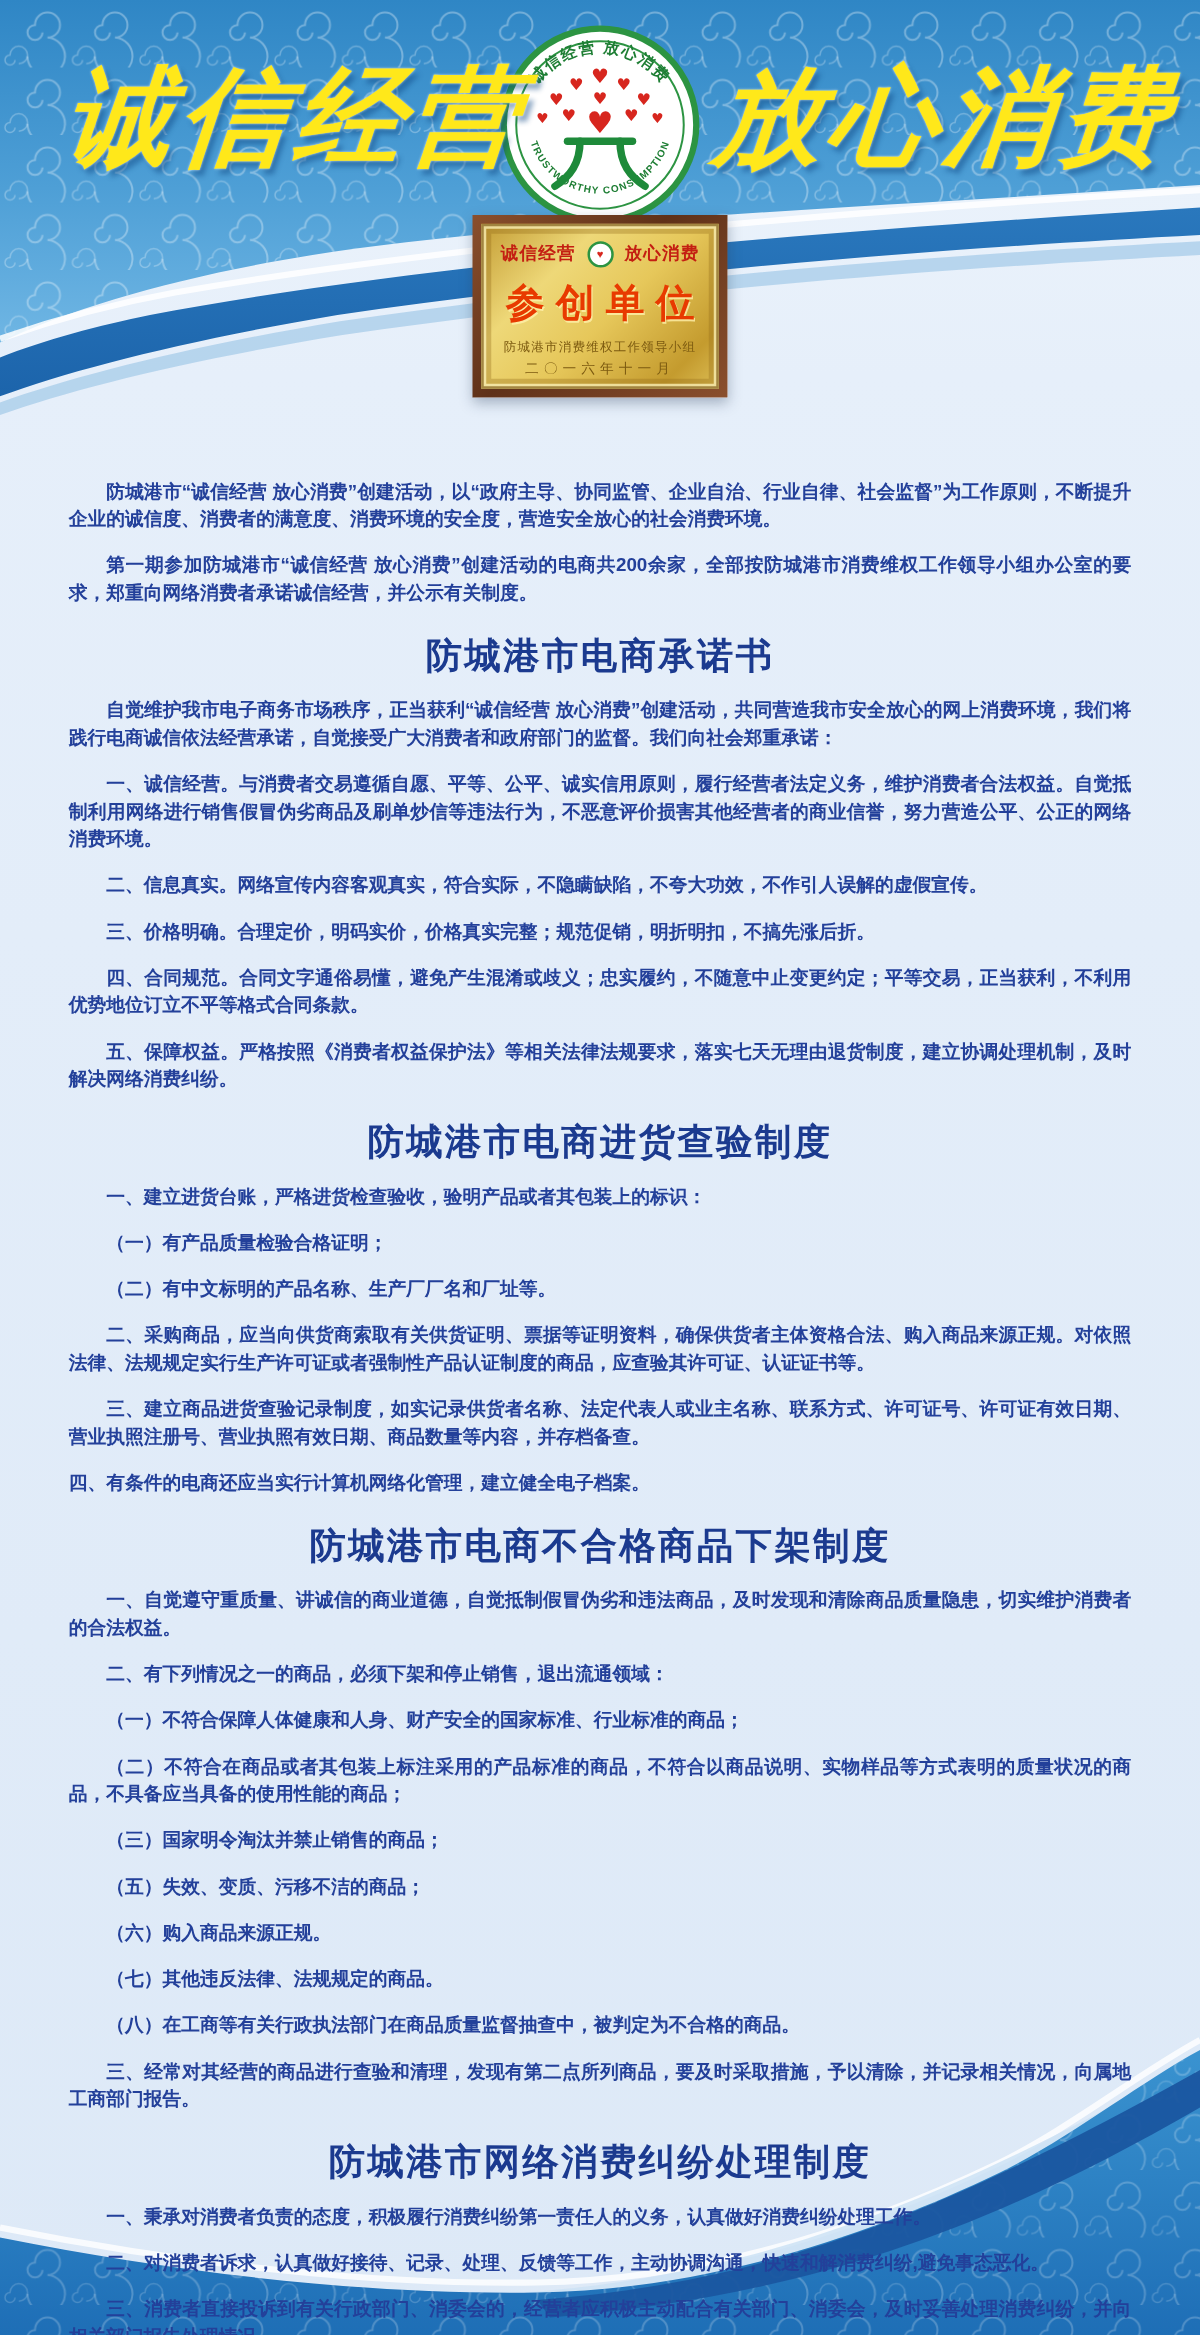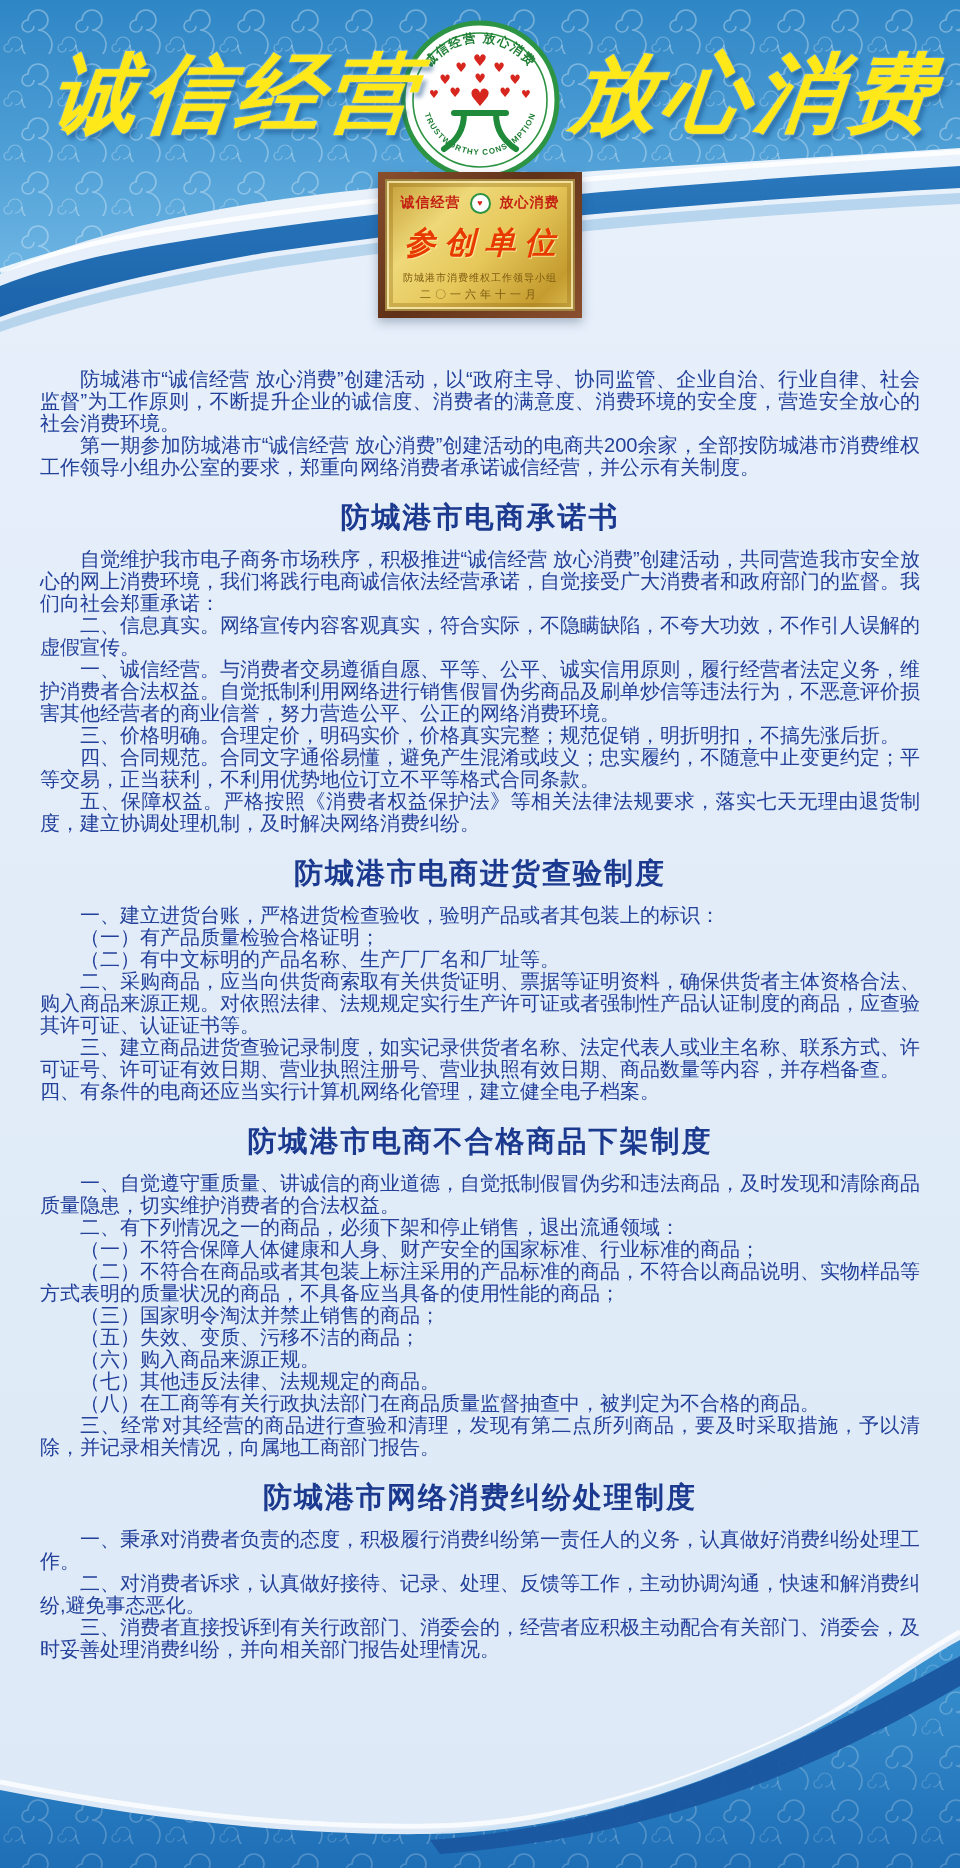--- a/index.html
+++ b/index.html
@@ -35,29 +35,29 @@
     padding:10px 8px 6px;
   }
   .plaque-row{display:flex;align-items:center;gap:9px;margin-bottom:6px}
   .plaque-small{font-size:14px;font-weight:700;color:#c41f12;letter-spacing:1px;white-space:nowrap}
   .mini-logo{
     width:17px;height:17px;border-radius:50%;background:#fff;border:2px solid var(--logo_green,#2c9442);
     display:flex;align-items:center;justify-content:center;font-size:9px;color:var(--heart_red,#d7261e);line-height:1;
   }
   .plaque-title{
     font-size:31px;font-weight:700;color:var(--plaque_red,#e83a00);letter-spacing:9px;
-    white-space:nowrap;text-shadow:1px 1px 0 rgba(255,240,170,.8);margin:2px 0 7px;text-indent:9px;font-style:italic;
+    white-space:nowrap;text-shadow:1px 1px 0 rgba(255,240,170,.8);margin:2px 0 7px;text-indent:9px;
   }
   .plaque-sub{font-size:10px;color:#7c5a10;letter-spacing:1px;white-space:nowrap}
   .plaque-date{font-size:11px;color:#7c5a10;letter-spacing:4px;margin-top:2px;white-space:nowrap}
   
   .content{position:relative;box-sizing:border-box;width:100%;padding:368px 40px 0;z-index:2}
   .para{
-    margin:0;font-size:20px;line-height:22px;color:var(--body_text,#23409a);
-    text-align:justify;text-indent:2em;font-weight:400;letter-spacing:0;
+    margin:15px;font-size:15px;line-height:22px;color:var(--body_text,#23409a);
+    text-align:justify;text-indent:2em;font-weight:700;letter-spacing:0;
   }
   .para.no-indent{text-indent:0}
   .sec-title{
     margin:21px 0 13px;text-align:center;font-size:29px;line-height:36px;font-weight:700;
     color:var(--heading_text,#1b3a8f);letter-spacing:2px;
   }
 </style>
 </head>
 <body>
 
@@ -135,23 +135,23 @@
     </div>
   </div>
 
   <main class="content">
     <div>
         <p class="para">防城港市“诚信经营  放心消费”创建活动，以“政府主导、协同监管、企业自治、行业自律、社会监督”为工作原则，不断提升企业的诚信度、消费者的满意度、消费环境的安全度，营造安全放心的社会消费环境。</p>
         <p class="para">第一期参加防城港市“诚信经营  放心消费”创建活动的电商共200余家，全部按防城港市消费维权工作领导小组办公室的要求，郑重向网络消费者承诺诚信经营，并公示有关制度。</p>
       </div>
     <div>
         <h2 class="sec-title">防城港市电商承诺书</h2>
-        <p class="para">自觉维护我市电子商务市场秩序，积极推进“诚信经营  放心消费”创建活动，共同营造我市安全放心的网上消费环境，我们将践行电商诚信依法经营承诺，自觉接受广大消费者和政府部门的监督。我们向社会郑重承诺：</p>
+        <p class="para">自觉维护我市电子商务市场秩序，正当获利“诚信经营  放心消费”创建活动，共同营造我市安全放心的网上消费环境，我们将践行电商诚信依法经营承诺，自觉接受广大消费者和政府部门的监督。我们向社会郑重承诺：</p>
+        <p class="para">一、诚信经营。与消费者交易遵循自愿、平等、公平、诚实信用原则，履行经营者法定义务，维护消费者合法权益。自觉抵制利用网络进行销售假冒伪劣商品及刷单炒信等违法行为，不恶意评价损害其他经营者的商业信誉，努力营造公平、公正的网络消费环境。</p>
         <p class="para">二、信息真实。网络宣传内容客观真实，符合实际，不隐瞒缺陷，不夸大功效，不作引人误解的虚假宣传。</p>
-        <p class="para">一、诚信经营。与消费者交易遵循自愿、平等、公平、诚实信用原则，履行经营者法定义务，维护消费者合法权益。自觉抵制利用网络进行销售假冒伪劣商品及刷单炒信等违法行为，不恶意评价损害其他经营者的商业信誉，努力营造公平、公正的网络消费环境。</p>
         <p class="para">三、价格明确。合理定价，明码实价，价格真实完整；规范促销，明折明扣，不搞先涨后折。</p>
         <p class="para">四、合同规范。合同文字通俗易懂，避免产生混淆或歧义；忠实履约，不随意中止变更约定；平等交易，正当获利，不利用优势地位订立不平等格式合同条款。</p>
         <p class="para">五、保障权益。严格按照《消费者权益保护法》等相关法律法规要求，落实七天无理由退货制度，建立协调处理机制，及时解决网络消费纠纷。</p>
         <h2 class="sec-title">防城港市电商进货查验制度</h2>
         <p class="para">一、建立进货台账，严格进货检查验收，验明产品或者其包装上的标识：</p>
         <p class="para">（一）有产品质量检验合格证明；</p>
         <p class="para">（二）有中文标明的产品名称、生产厂厂名和厂址等。</p>
         <p class="para">二、采购商品，应当向供货商索取有关供货证明、票据等证明资料，确保供货者主体资格合法、购入商品来源正规。对依照法律、法规规定实行生产许可证或者强制性产品认证制度的商品，应查验其许可证、认证证书等。</p>
         <p class="para">三、建立商品进货查验记录制度，如实记录供货者名称、法定代表人或业主名称、联系方式、许可证号、许可证有效日期、营业执照注册号、营业执照有效日期、商品数量等内容，并存档备查。</p>
         <p class="para no-indent">四、有条件的电商还应当实行计算机网络化管理，建立健全电子档案。</p>

